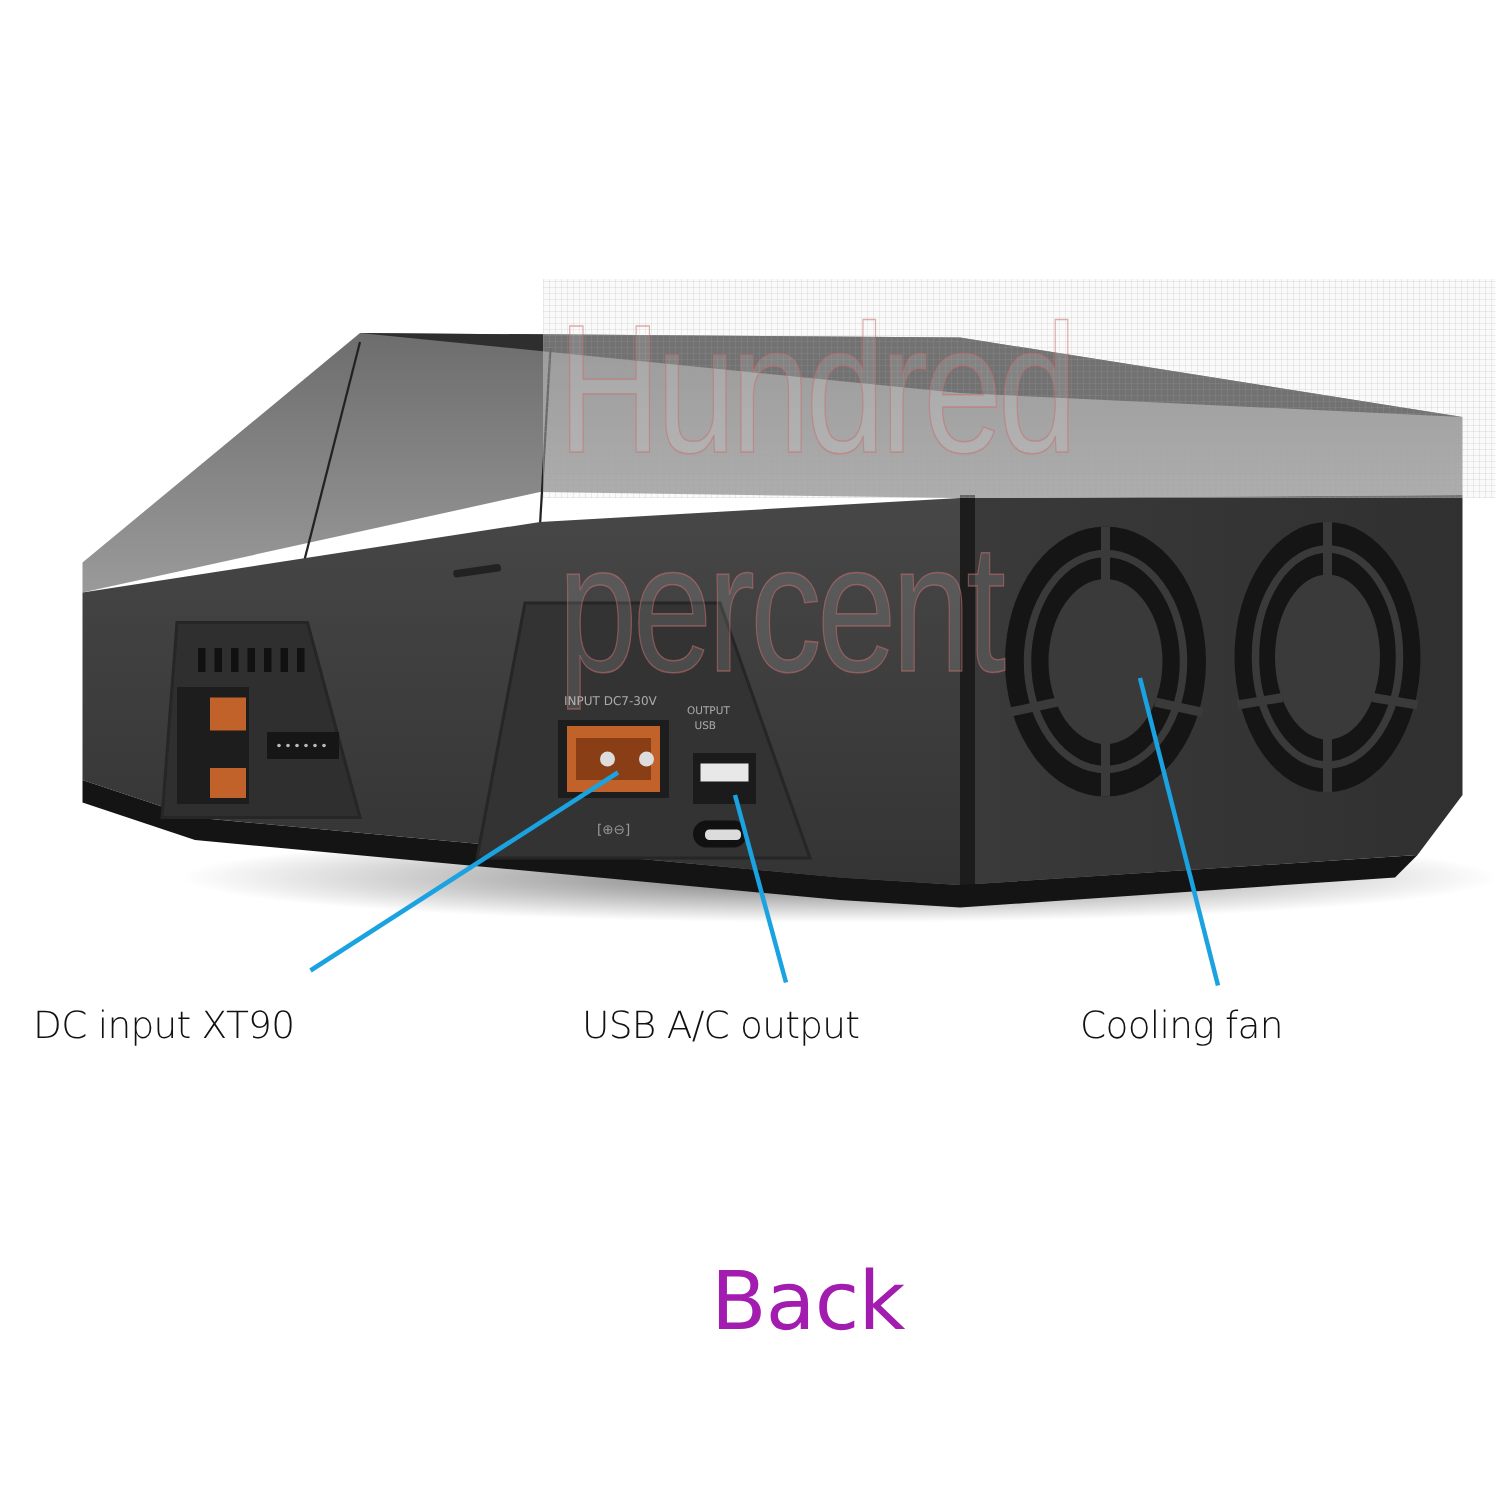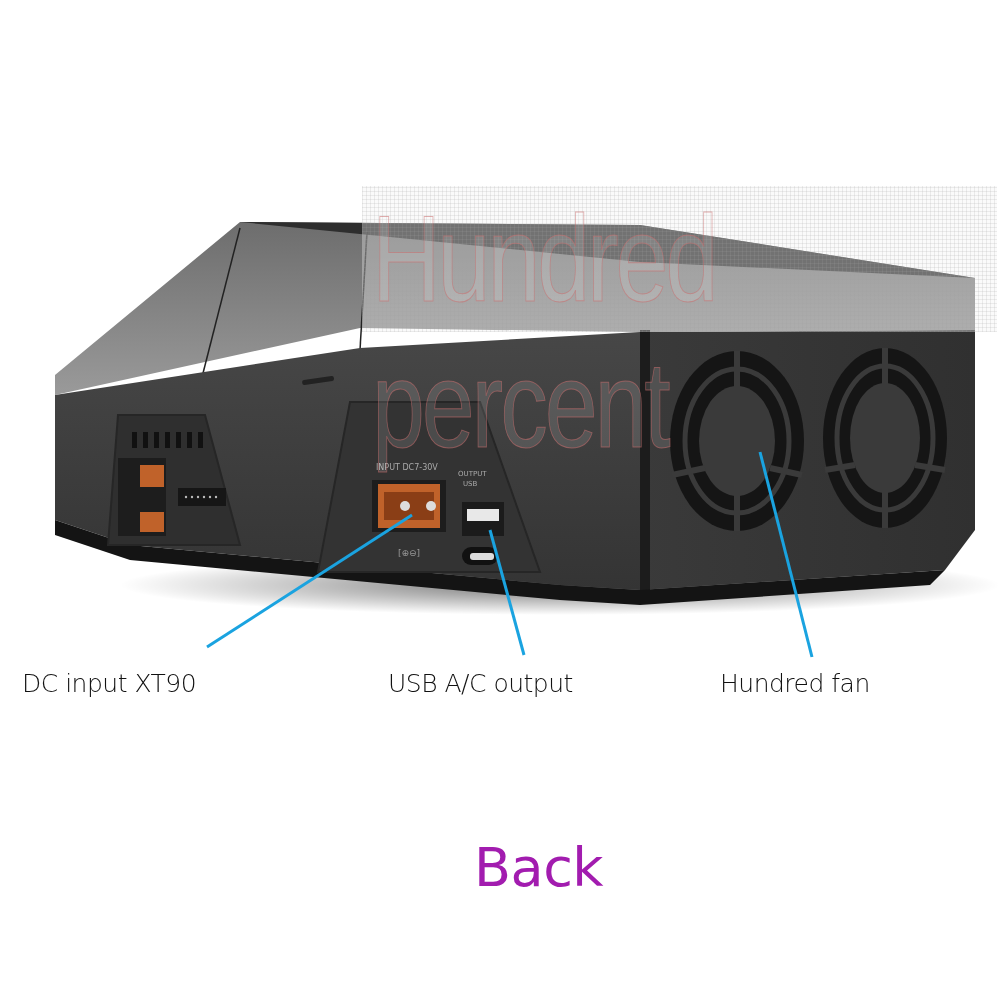--- a/index.html
+++ b/index.html
@@ -134,14 +134,14 @@
   <line x1="490" y1="530" x2="524" y2="655" stroke="#1aa3e0" stroke-width="3"></line>
   <line x1="760" y1="452" x2="812" y2="657" stroke="#1aa3e0" stroke-width="3"></line>
 </svg>
 
 <div class="wm">
   <span>Hundred percent</span>
 </div>
 
 <div class="label" id="lbl-dc">DC input XT90</div>
 <div class="label" id="lbl-usb">USB A/C output</div>
-<div class="label" id="lbl-fan">Hundred fan</div>
+<div class="label" id="lbl-fan">Cooling fan</div>
 <div class="label" id="lbl-back">Back</div>
 
 </body></html>

